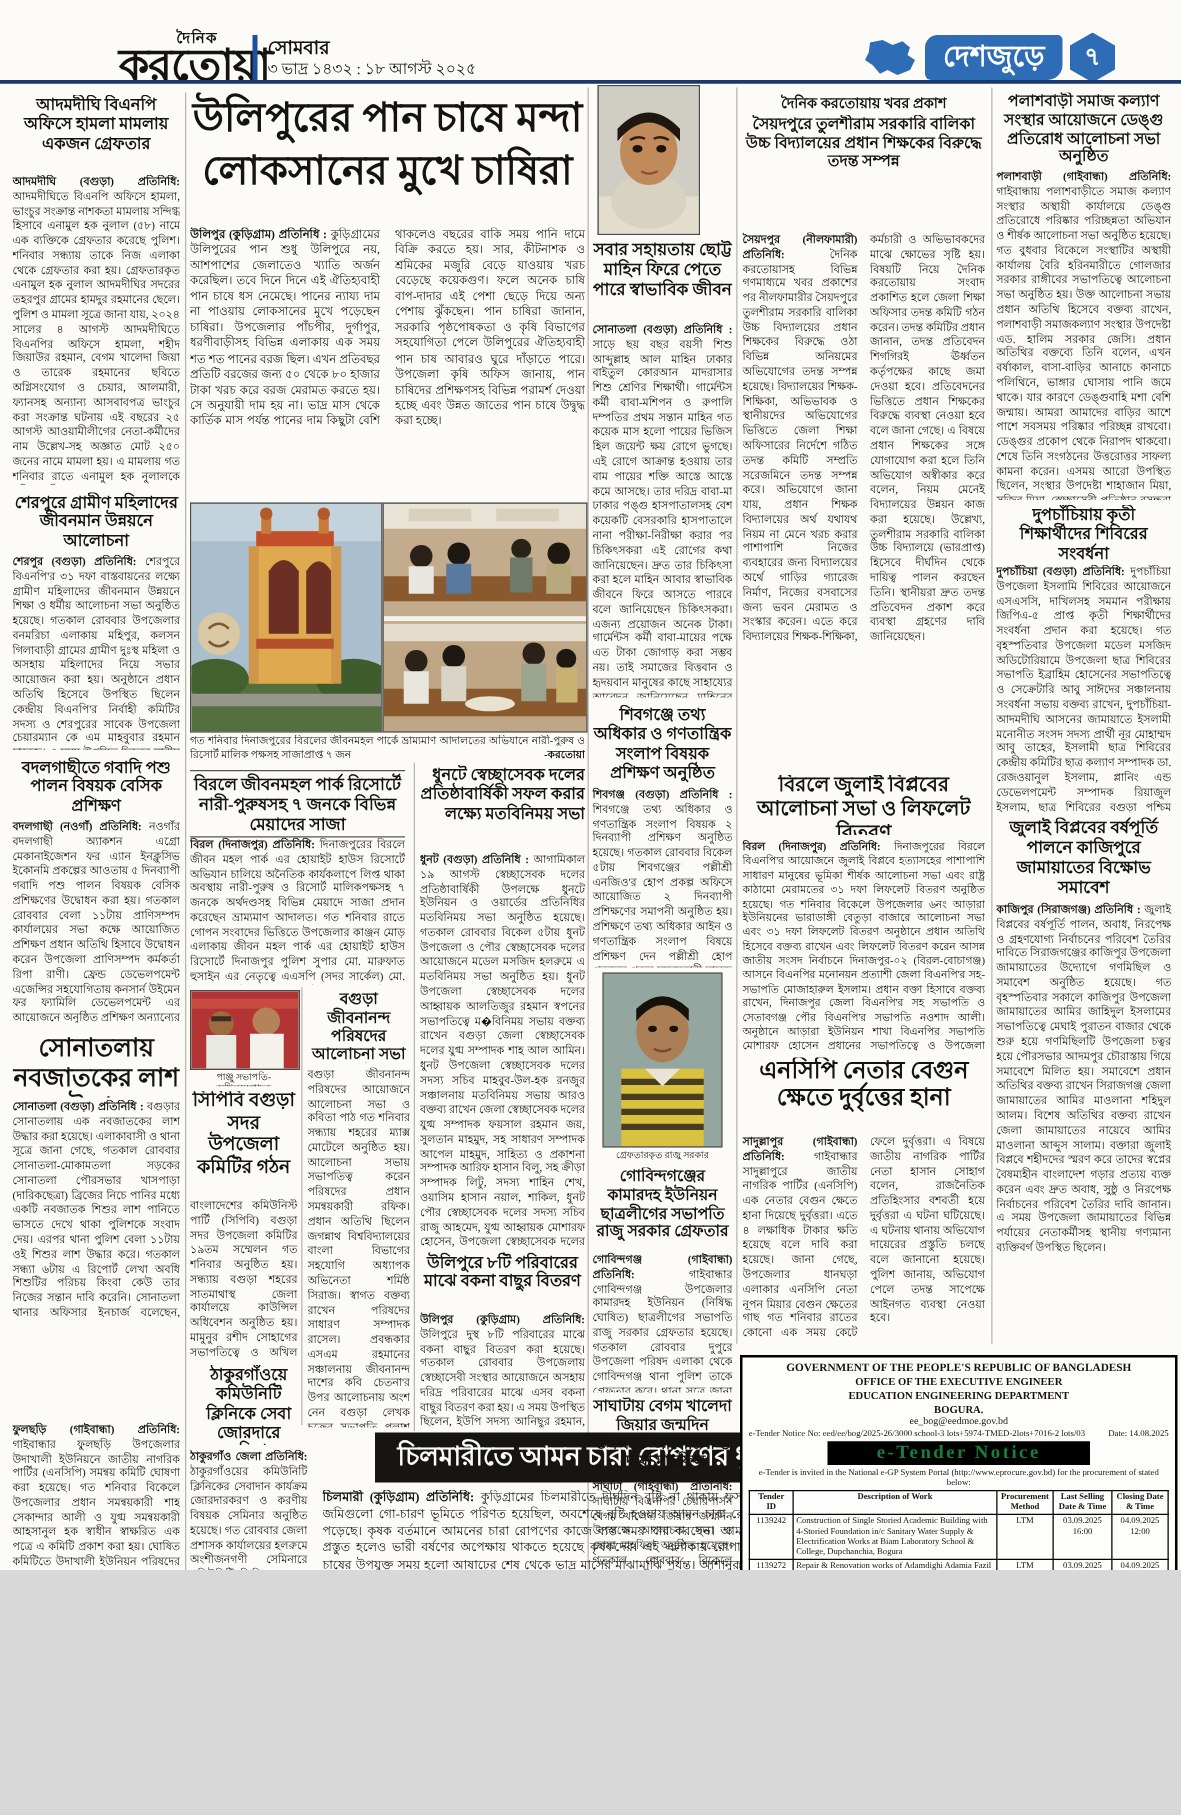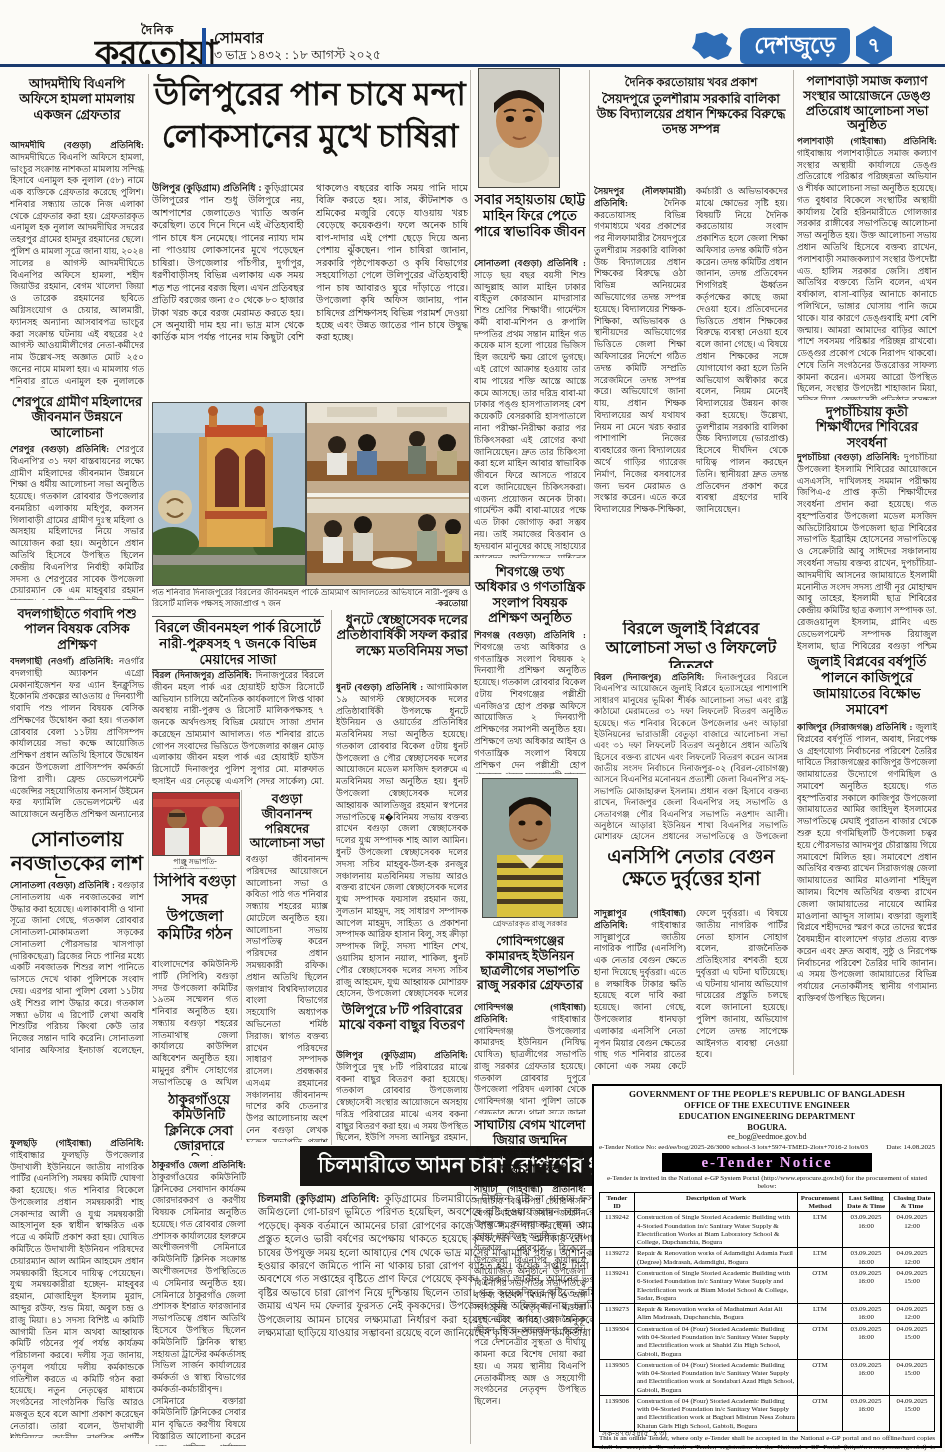--- a/index.html
+++ b/index.html
@@ -1,16 +1,16 @@
 <!DOCTYPE html>
 <html><head>
 <meta charset="utf-8">
 <style>
   html,body{margin:0;padding:0;background:#d8d8d8;}
-  .page{position:relative;width:945px;height:1452px;margin:0 auto;background:#fcfbf7;
+  .page{position:relative;width:945px;height:1256px;margin:0 auto;background:#fcfbf7;
         font-family:"Liberation Serif", serif;color:#151310;overflow:hidden;}
   .abs{position:absolute;}
   .hl{font-weight:bold;text-align:center;line-height:1.18;overflow:hidden;}
   .bt{font-size:8.8px;line-height:1.34;text-align:justify;overflow:hidden;}
   .bt .dl{font-weight:bold;}
   .cap{font-size:8.4px;line-height:1.25;text-align:justify;overflow:hidden;}
   .credit{font-weight:bold;}
   .vrule{width:1px;background:#b9b5ad;}
   .photo{border:1px solid #4a4a44;overflow:hidden;background:#cfccc4;}
   .photo svg{display:block;}
@@ -24,21 +24,21 @@
   .hexagon{background:#2e6cb5;color:#fff;font-weight:bold;font-size:20px;display:flex;align-items:center;
            justify-content:center;clip-path:polygon(50% 0,100% 26%,100% 74%,50% 100%,0 74%,0 26%);}
   .kicker{font-weight:bold;text-align:center;overflow:hidden;}
   .rule-h{background:#1a3a6e;}
   .hl-rules{border-top:1px solid #555;border-bottom:1px solid #555;padding:3px 0;}
   
   .tender{border:2px solid #000;background:#fdfdfb;font-family:"Liberation Serif",serif;padding:3px 5px;}
   .tender .gh{font-weight:bold;text-align:center;font-size:9px;line-height:1.25;}
   .tender .gh2{text-align:center;font-size:8px;line-height:1.2;}
   .tender .nline{display:flex;justify-content:space-between;font-size:7px;margin-top:1px;}
-  .tender .ebanner{background:#000;color:#f0abfc;font-weight:bold;font-size:15px;letter-spacing:2px;
+  .tender .ebanner{background:#000;color:#15803d;font-weight:bold;font-size:15px;letter-spacing:2px;
                    width:210px;margin:2px auto;text-align:center;padding:1px 0;}
   .tender .intro{font-size:7px;text-align:center;}
   .tender table{border-collapse:collapse;width:100%;margin-top:2px;}
   .tender th,.tender td{border:1px solid #000;font-size:6.9px;line-height:1.2;padding:1px 2px;vertical-align:top;}
   .tender th{font-weight:bold;text-align:center;}
   .tender td.c{text-align:center;}
   .tender .tfoot{font-size:7px;text-align:justify;line-height:1.25;margin-top:2px;}
   .tender .memo{position:absolute;left:8px;bottom:6px;font-size:7.5px;}
 </style>
 </head>

